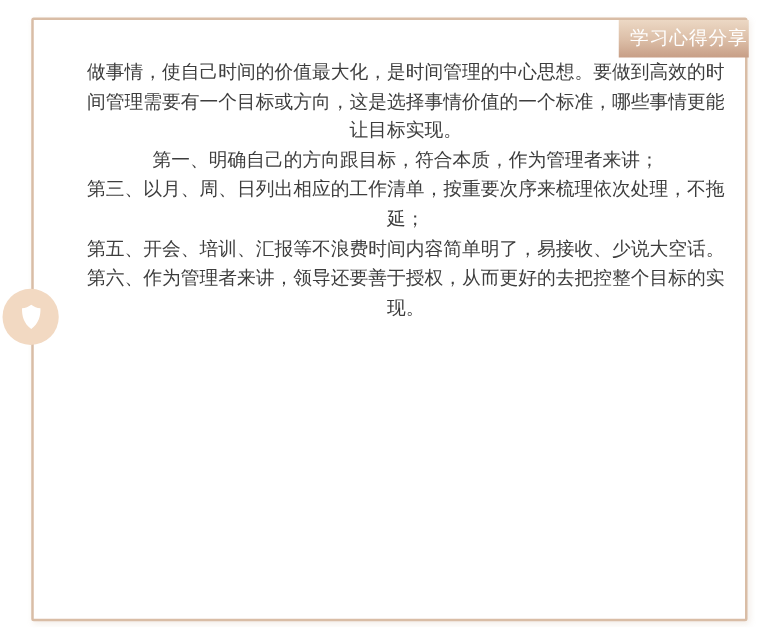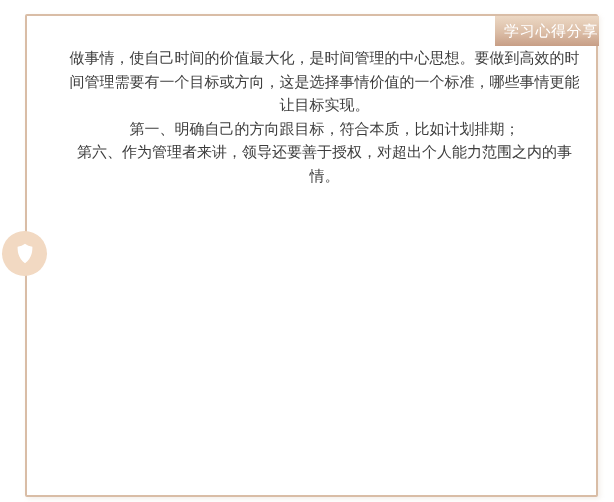--- a/index.html
+++ b/index.html
@@ -90,17 +90,19 @@
   <div class="shield-circle">
     <span>
       <svg viewBox="0 0 24 24" xmlns="http://www.w3.org/2000/svg">
         <path fill="#ffffff" d="M12 2.5 C10.2 3.9 7.6 4.9 5.2 5.2 C5.0 10.4 6.3 16.4 12 20.5 C17.7 16.4 19.0 10.4 18.8 5.2 C16.4 4.9 13.8 3.9 12 2.5 Z"></path>
       </svg>
     </span>
   </div>
 
   <div class="content">
     <p>做事情，使自己时间的价值最大化，是时间管理的中心思想。要做到高效的时间管理需要有一个目标或方向，这是选择事情价值的一个标准，哪些事情更能让目标实现。</p>
-    <p>第一、明确自己的方向跟目标，符合本质，比如计划排期；</p>
-    <p>第六、作为管理者来讲，领导还要善于授权，对超出个人能力范围之内的事情。</p>
+    <p>第一、明确自己的方向跟目标，符合本质，作为管理者来讲；</p>
+    <p>第三、以月、周、日列出相应的工作清单，按重要次序来梳理依次处理，不拖延；</p>
+    <p>第五、开会、培训、汇报等不浪费时间内容简单明了，易接收、少说大空话。</p>
+    <p>第六、作为管理者来讲，领导还要善于授权，从而更好的去把控整个目标的实现。</p>
   </div>
 
 </div>
 
 </body></html>

